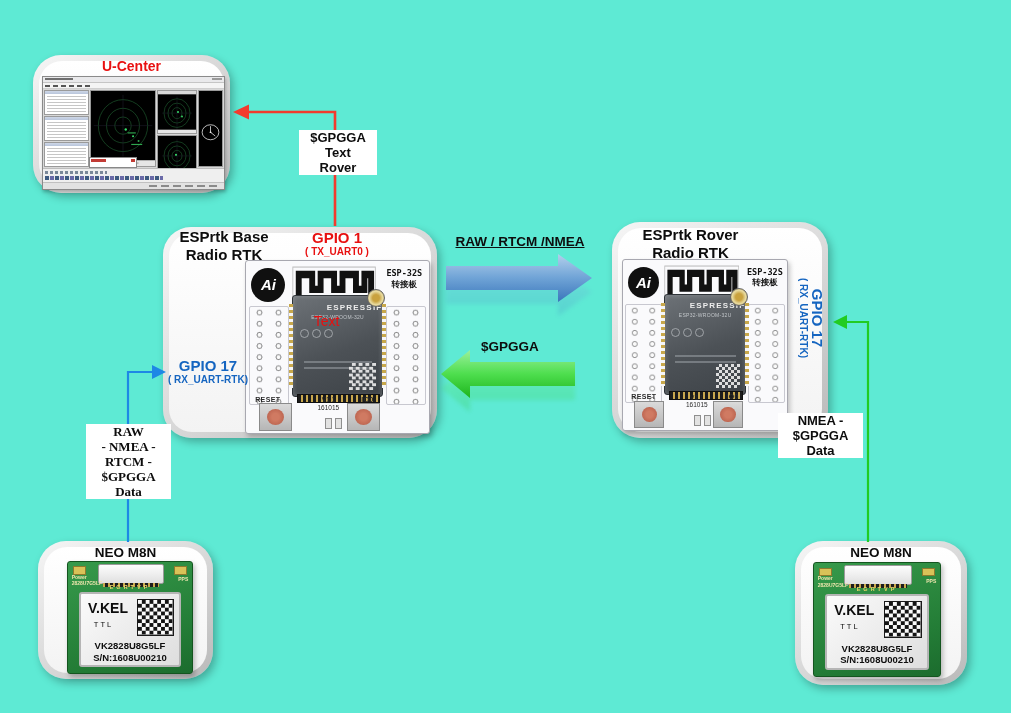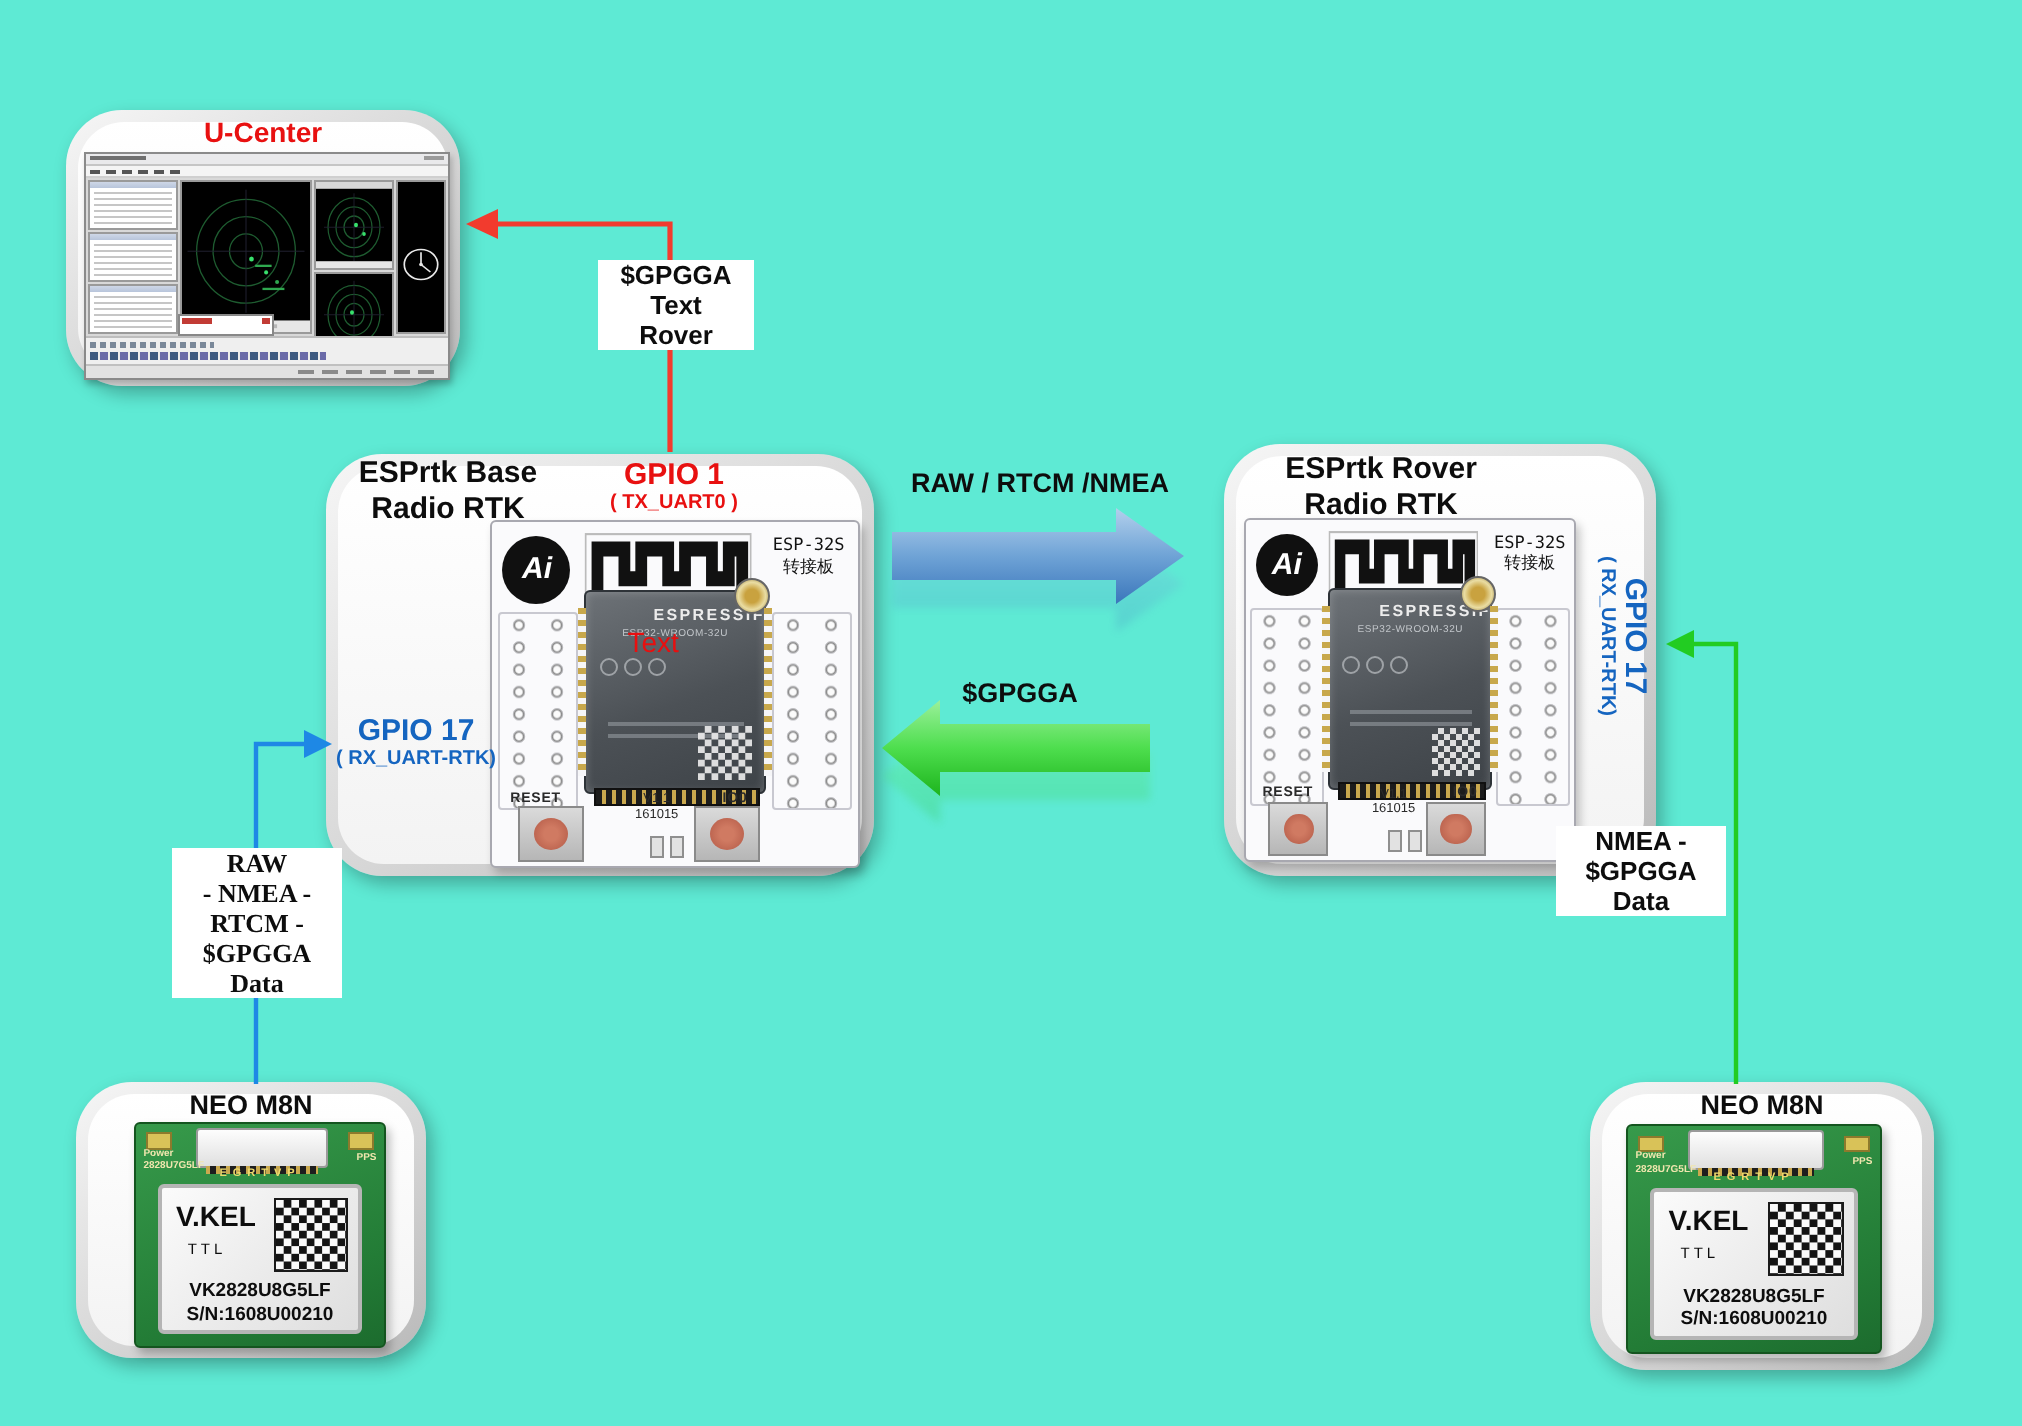--- a/index.html
+++ b/index.html
@@ -28,21 +28,21 @@
   .overlay{position:absolute;left:0;top:0;z-index:3;pointer-events:none;}
 
   
   .esp-board{position:absolute;z-index:2;background:#fafafc;border:1px solid #a8a8b0;
         border-radius:3px;box-shadow:2px 3px 5px rgba(0,0,0,.22);}
   .ai-logo{position:absolute;left:3%;top:4%;width:34px;height:34px;border-radius:50%;
         background:#101010;color:#fff;display:flex;align-items:center;justify-content:center;
         font-weight:bold;font-style:italic;font-size:15px;}
   .antenna{position:absolute;left:25%;top:3%;width:46%;height:21%;}
   .board-model{position:absolute;right:1%;top:4%;width:25%;text-align:center;
-        font-family:"DejaVu Sans Mono",monospace;font-size:8.5px;font-weight:normal;line-height:1.25;}
+        font-family:"DejaVu Sans Mono",monospace;font-size:8.5px;font-weight:bold;line-height:1.25;}
   .holes{position:absolute;top:26%;bottom:16%;width:21%;border:1px solid #c8c8d0;border-radius:2px;
         background-image:radial-gradient(circle 3.2px at 50% 50%, #fbfbfb 1.5px, #8a8a8a 2.3px, #d4d4d8 3.1px, transparent 3.3px);
         background-size:50% 11.5%;}
   .holes-l{left:1.5%;} .holes-r{right:1.5%;}
   .esp-module{position:absolute;left:25%;top:20%;width:49%;height:58%;border-radius:3px;
         background:linear-gradient(160deg,#6d7277 0%,#4c5156 55%,#3e4348 100%);
         border:1px solid #2e3338;box-shadow:inset 0 0 5px rgba(255,255,255,.22);}
   .esp-module::before{content:"";position:absolute;left:-4px;top:8%;bottom:8%;width:4px;
         background:repeating-linear-gradient(180deg,#c8a84b 0 3px,#f6f6f8 3px 6px);}
   .esp-module::after{content:"";position:absolute;right:-4px;top:8%;bottom:8%;width:4px;
@@ -405,21 +405,21 @@
     <path d="M868 542 V322 H846" fill="none" stroke="#22cc22" stroke-width="2.2"></path>
     <polygon points="833,322 847,315 847,329" fill="#22cc22"></polygon>
   </svg>
 
   <div class="conn-label" style="left:299px;top:130px;width:78px;">
     <div>$GPGGA</div>
     <div>Text</div>
     <div>Rover</div>
   </div>
 
-  <div class="conn-label" style="left:440px;top:234px;width:160px;font-size:13.5px;background:transparent;">RAW / RTCM /NMEA</div>
+  <div class="conn-label" style="left:440px;top:234px;width:160px;font-size:13.5px;background:transparent;text-decoration:underline;">RAW / RTCM /NMEA</div>
 
   <div class="conn-label" style="left:455px;top:339px;width:110px;font-size:13.5px;background:transparent;">$GPGGA</div>
 
   <div class="conn-label" style="left:86px;top:424px;width:85px;font-family:Liberation Serif, serif;">
     <div>RAW</div>
     <div>- NMEA -</div>
     <div>RTCM -</div>
     <div>$GPGGA</div>
     <div>Data</div>
   </div>

